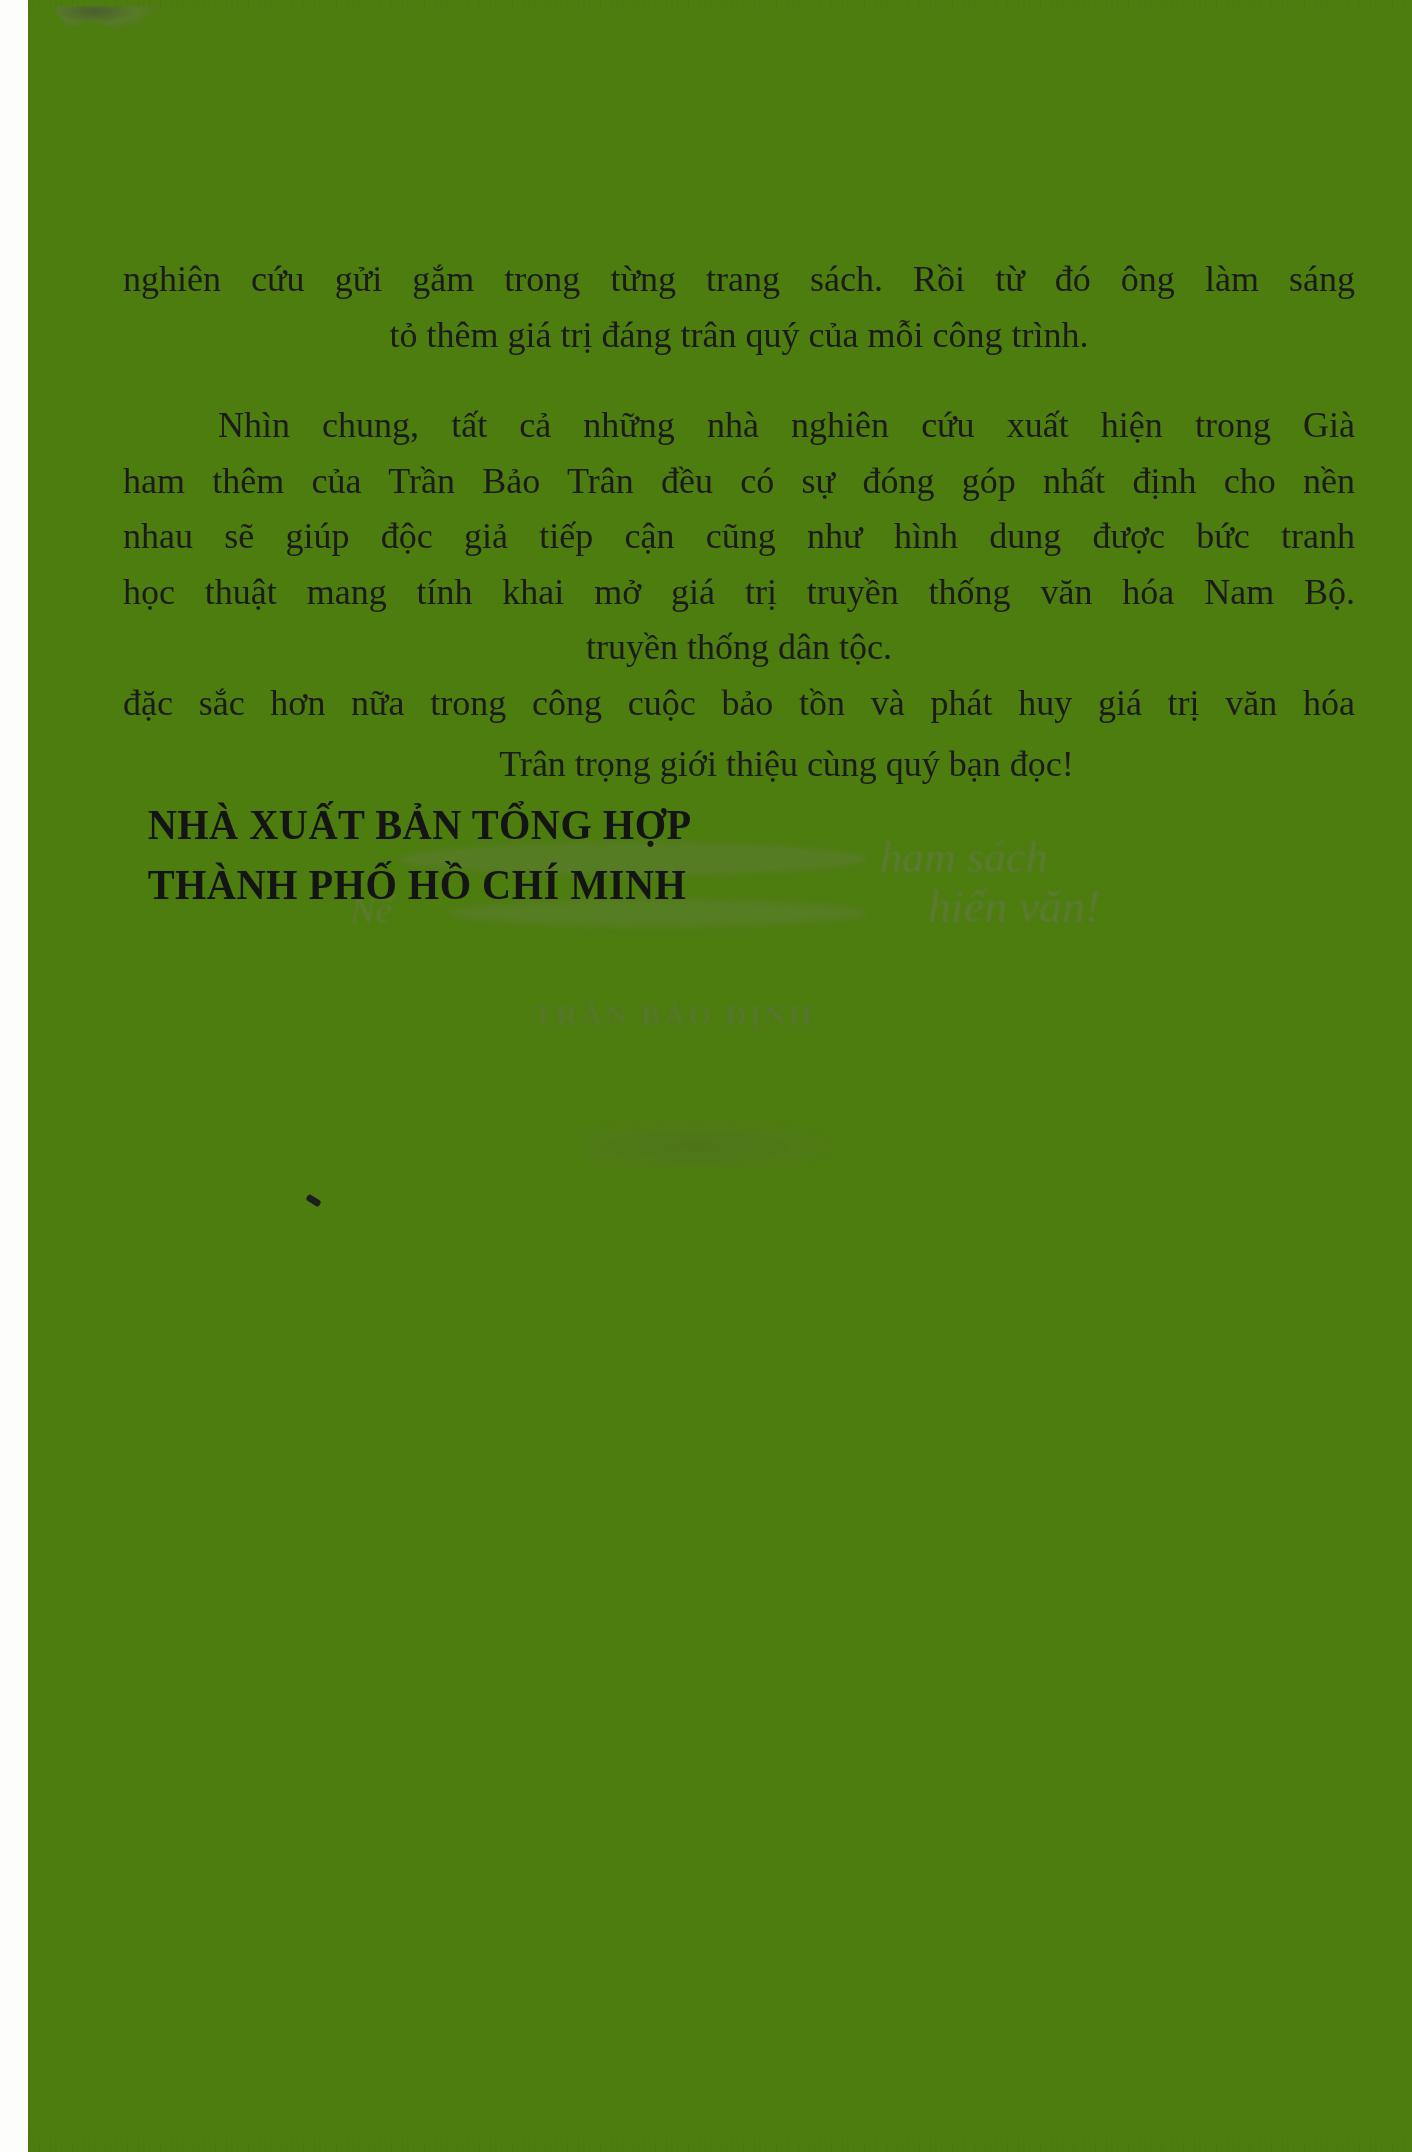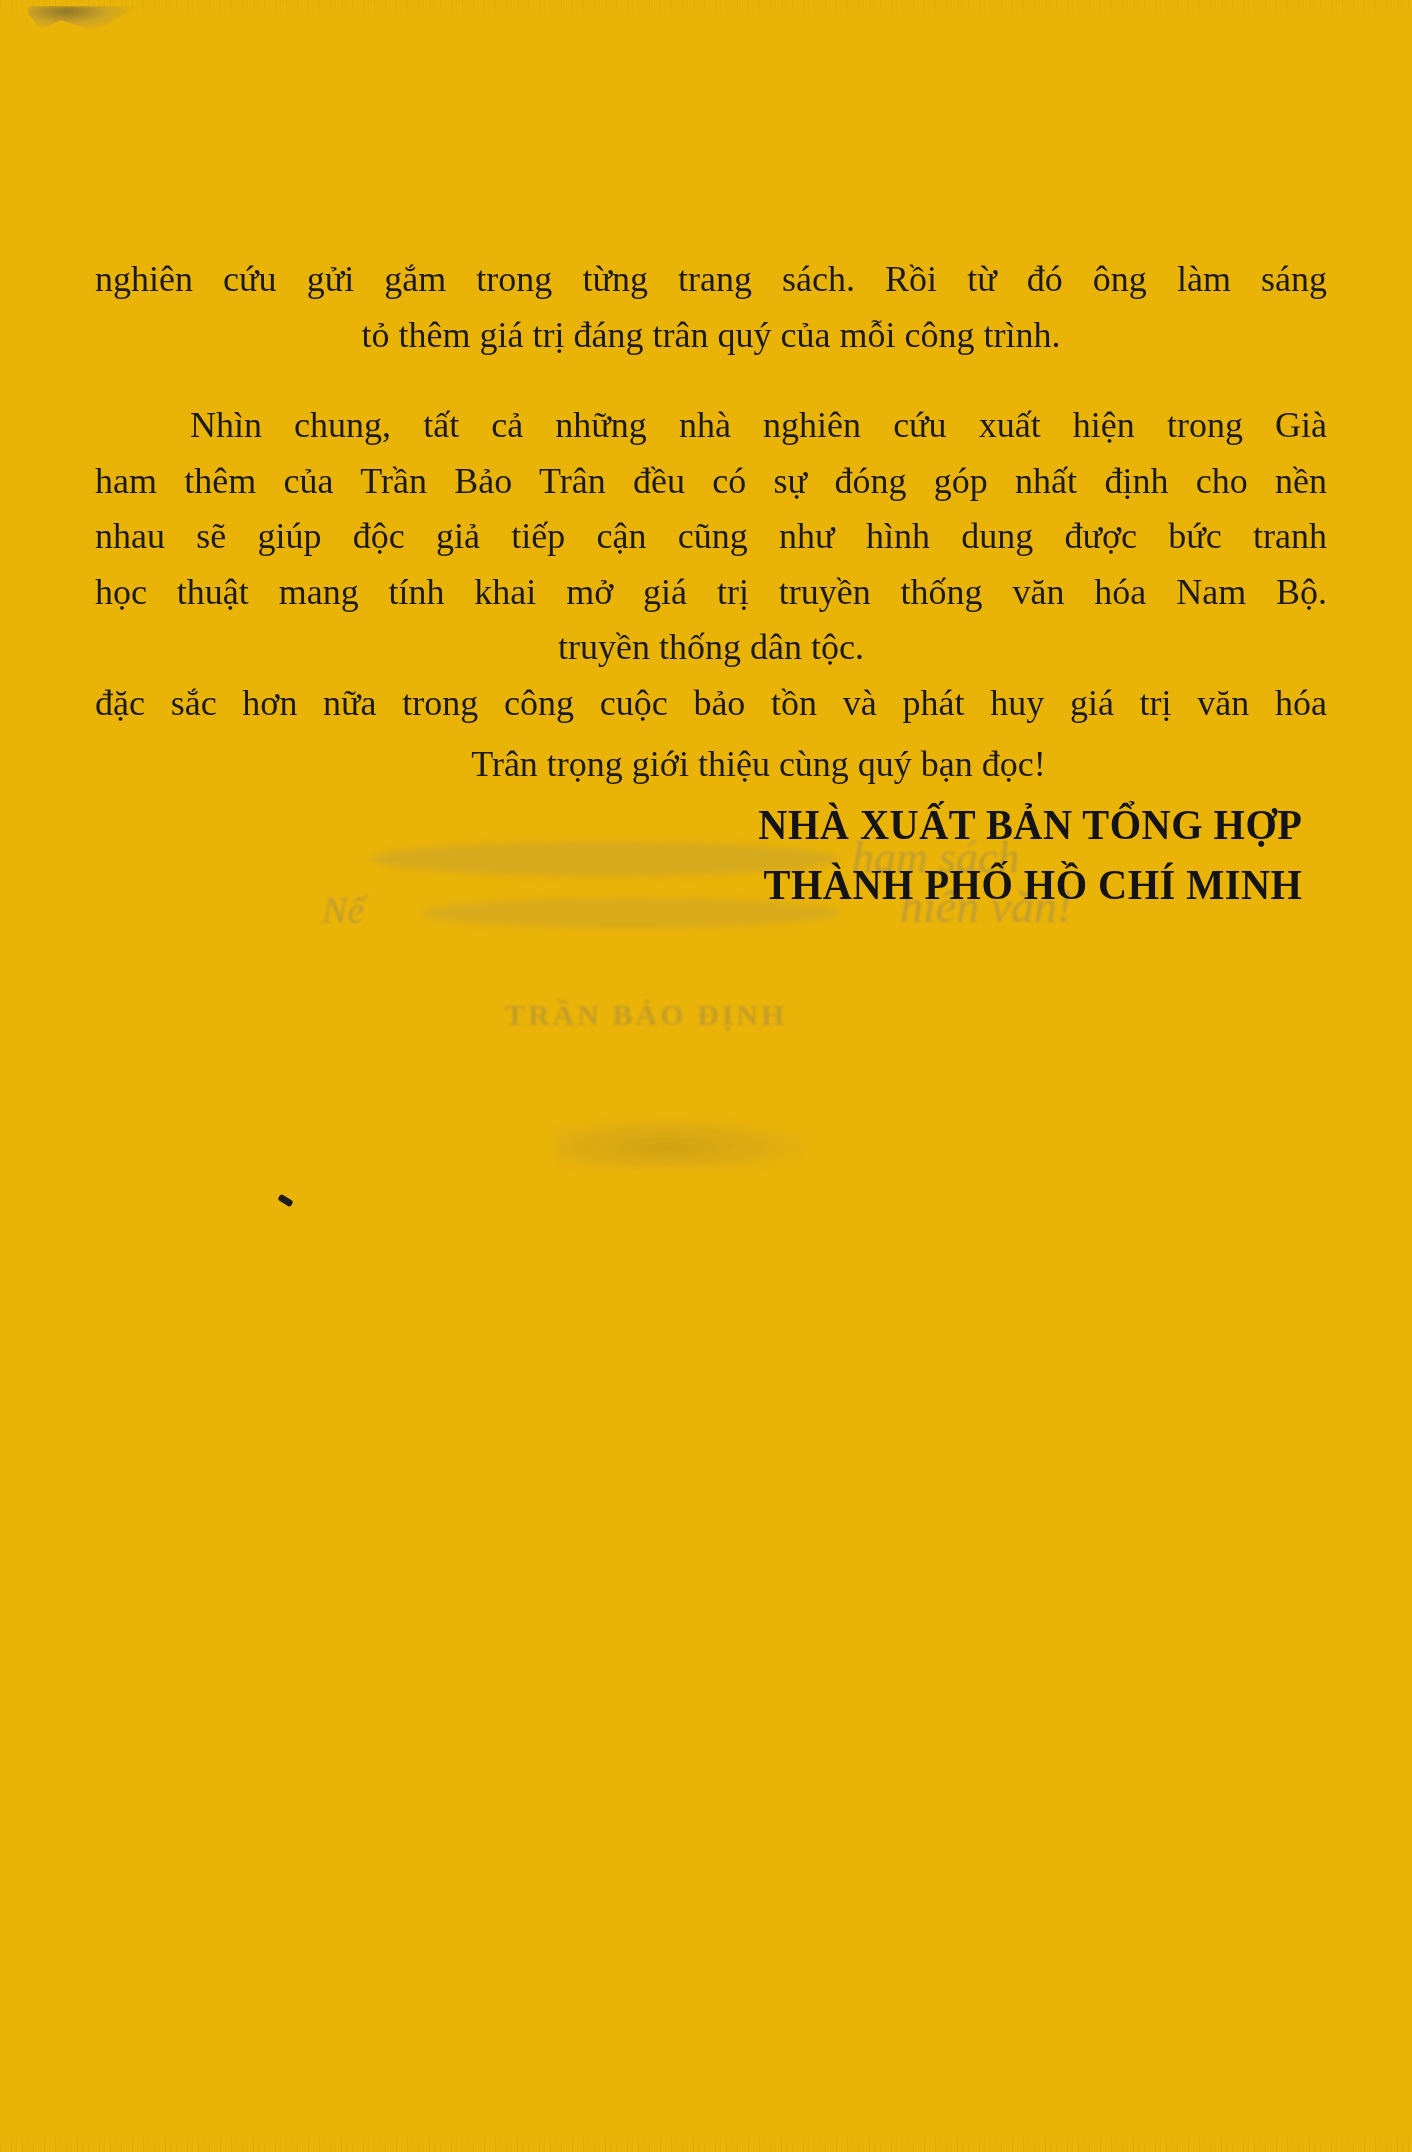--- a/index.html
+++ b/index.html
@@ -2,21 +2,21 @@
 <html><head>
 <meta charset="utf-8">
 <style>
   html,body{margin:0;padding:0;}
   body{
     width:1412px;height:2152px;position:relative;overflow:hidden;
     background:#fdfdfc;
     font-family:"Liberation Serif","DejaVu Serif",serif;
   }
   .page{
-    position:absolute;inset:0;background:#eab308;
+    position:absolute;inset:0;background:#4d7c0f;margin-left:28px;
   }
   
   .edge-noise{
     position:absolute;left:0;width:1412px;pointer-events:none;
     background:repeating-linear-gradient(90deg,
       rgba(60,60,60,0.10) 0 1px, transparent 1px 5px,
       rgba(90,90,90,0.06) 5px 6px, transparent 6px 11px);
   }
   .edge-noise.top{top:0;height:14px;
     -webkit-mask-image:linear-gradient(180deg,#000 0%,transparent 100%);
@@ -37,21 +37,21 @@
     font-size:36px;line-height:55.5px;color:#1b1b1b;
   }
   .line{display:block;height:55.5px;text-align:justify;text-align-last:justify;white-space:normal;}
   .line.endline{text-align:center;text-align-last:auto;}
   .line.indent{padding-left:95px;}
   .para{margin:0;}
   .para.p2{margin-top:35px;}
   .para.p3{margin-top:6px;}
   .ital{}
   .publisher{
-    margin-top:2px;text-align:right;font-weight:bold;
+    margin-top:2px;text-align:left;font-weight:bold;
     font-size:42px;line-height:60px;color:#141414;letter-spacing:0.5px;
   }
   .publisher .publine{display:block;transform:scaleX(0.96);transform-origin:center;}
   
   .ghost{position:absolute;color:rgba(120,120,118,0.38);filter:blur(1.1px);pointer-events:none;}
   .ghost.i{font-style:italic;}
   .ghost-blob{position:absolute;filter:blur(3px);pointer-events:none;border-radius:50%;}
   .speck{
     position:absolute;left:278px;top:1197px;width:15px;height:7px;
     background:#1d1d1d;border-radius:3px;transform:rotate(32deg);

